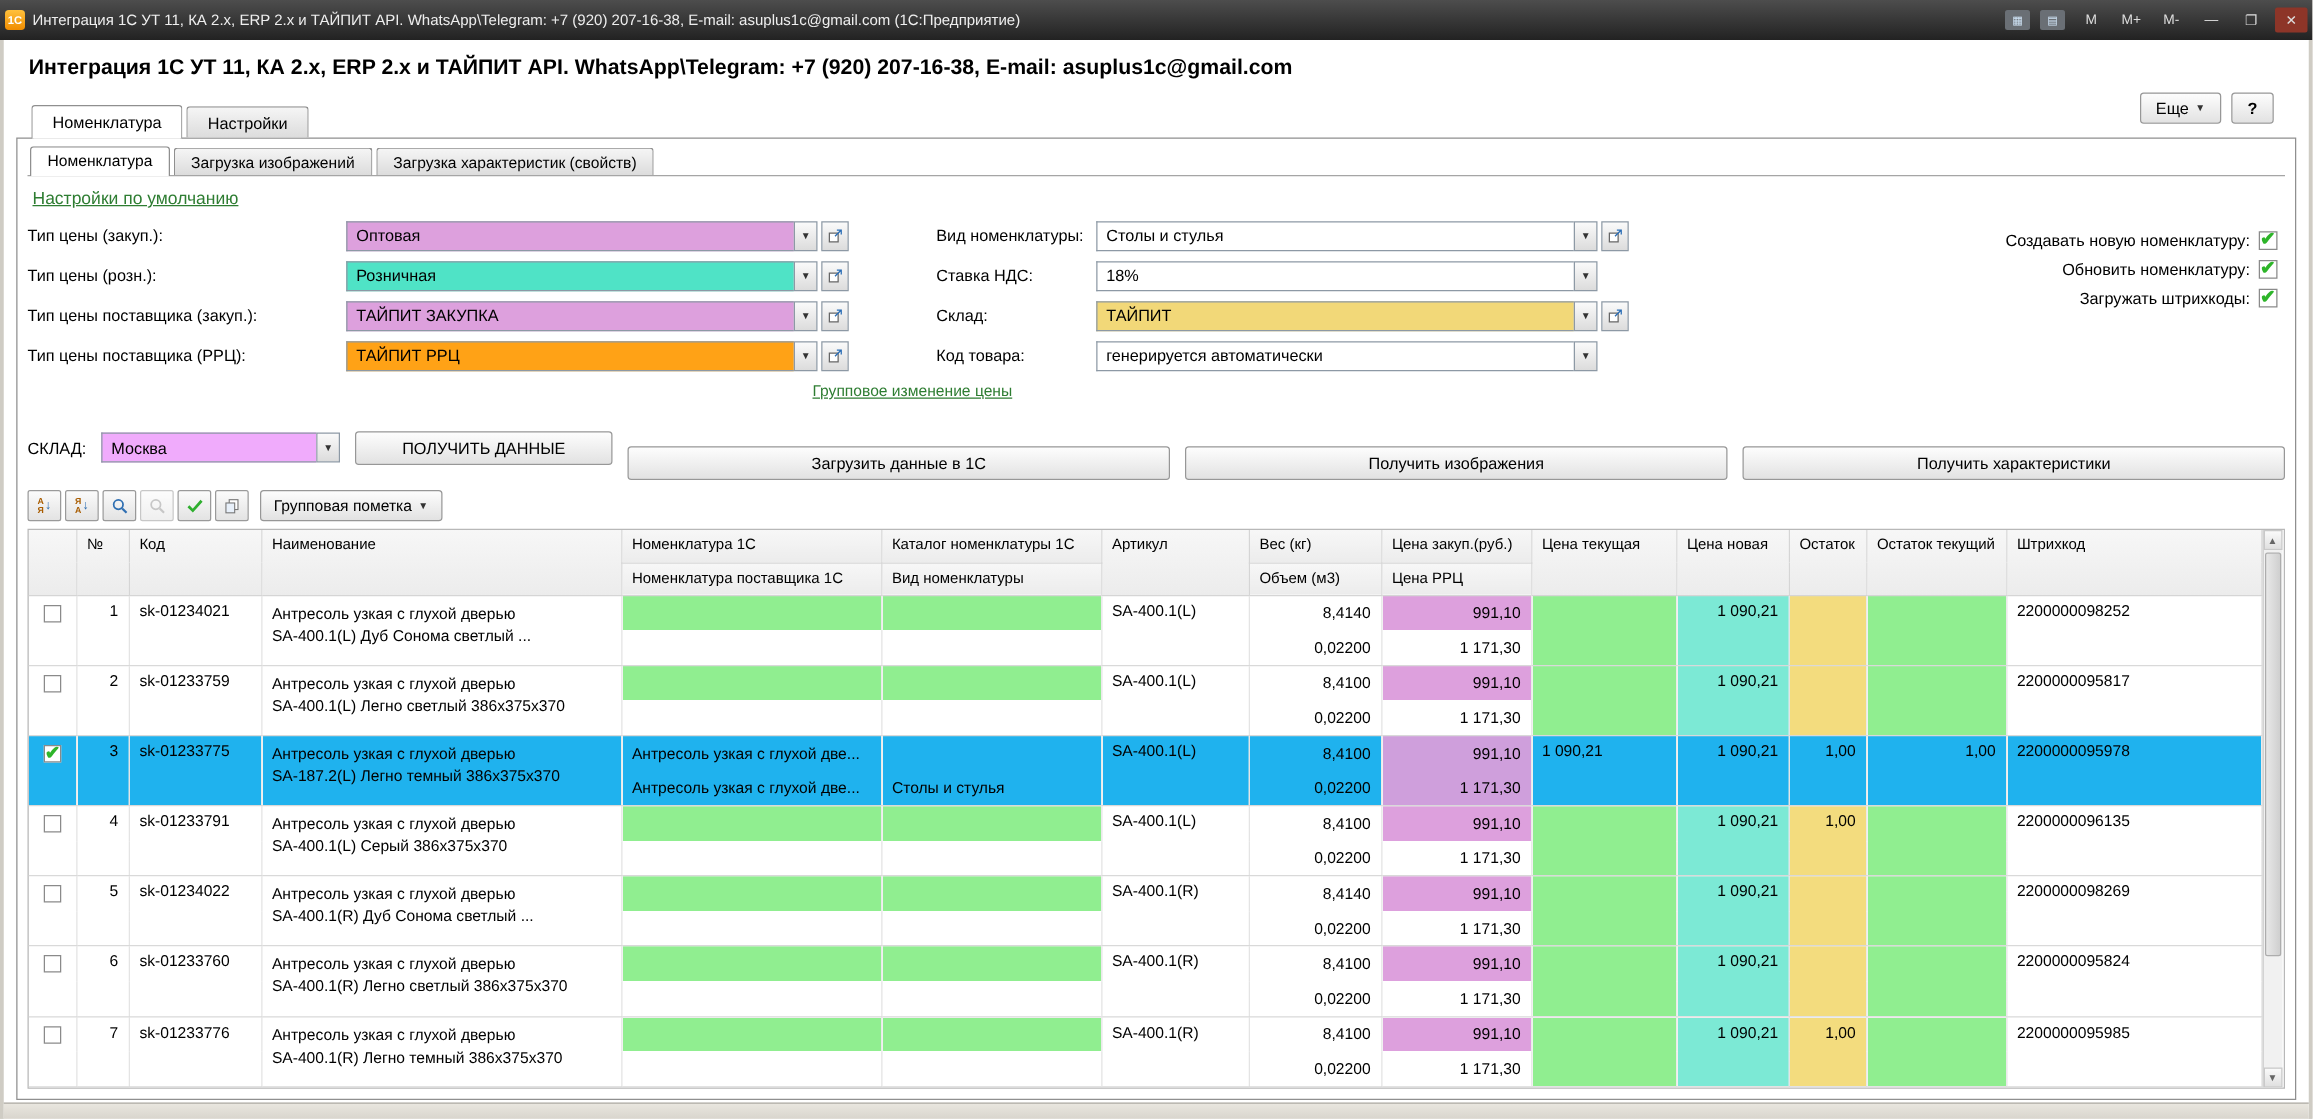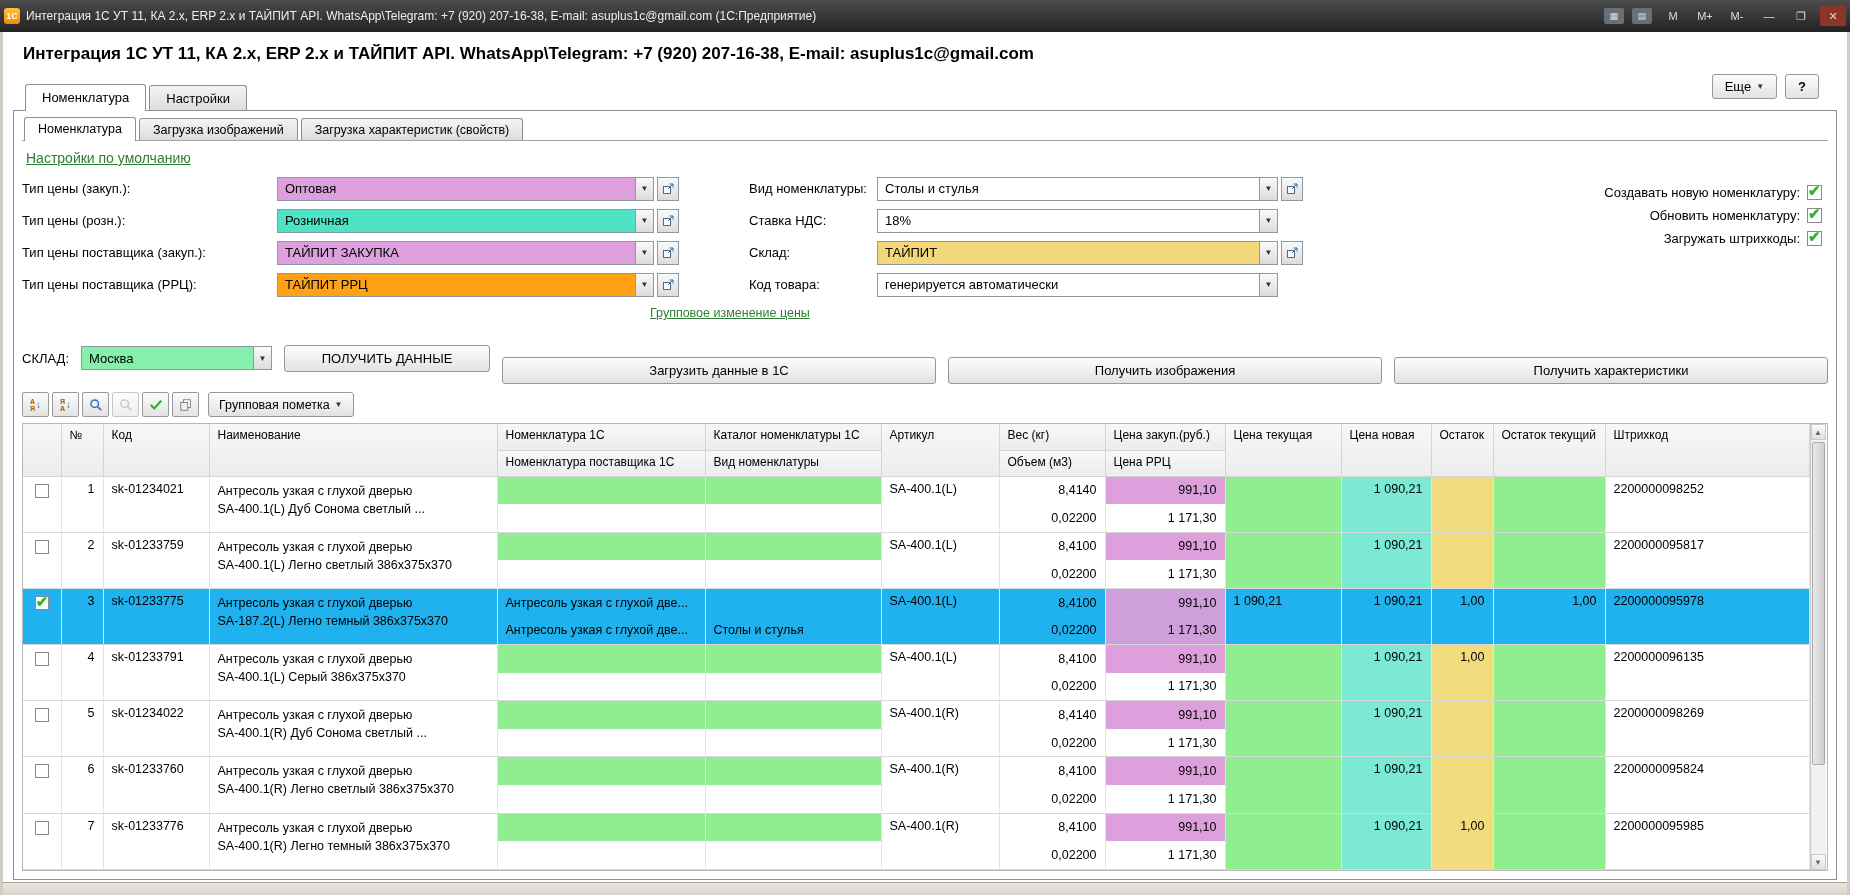--- a/index.html
+++ b/index.html
@@ -49,21 +49,21 @@
   .link { color:var(--link_green); text-decoration:underline; cursor:pointer; }
   .settings-link { display:inline-block; margin:9px 0 10px 4px; font-size:14px; }
   .group-link { display:inline-block; margin:2px 0 8px 628px; font-size:12.5px; }
   
   .form-area { position:relative; display:flex;gap:32px; }
   .field-row { display:flex; align-items:center; margin-bottom:7px; height:25px; }
   .f-label { display:inline-block; font-size:13px; }
   .col-left .f-label { width:255px; }
   .col-mid  .f-label { width:128px; }
   .combo { display:flex; height:24px; }
-  .combo-value { border:1px solid #8d99a5; border-right:none; background:#86efac; padding:2px 7px;
+  .combo-value { border:1px solid #8d99a5; border-right:none; background:#f0abfc; padding:2px 7px;
     display:flex; align-items:center; font-size:13px; overflow:hidden; white-space:nowrap; }
   .col-left .combo-value { width:358px; }
   .col-mid  .combo-value { width:382px; }
   .combo-drop { width:19px; border:1px solid #8d99a5; background:linear-gradient(#fafafa,#dcdcdc);
     display:flex; align-items:center; justify-content:center; }
   .open-btn { width:22px; height:24px; margin-left:3px; border:1px solid #8d99a5;
     background:linear-gradient(#fafafa,#dcdcdc); display:flex; align-items:center; justify-content:center; }
   .col-mid { margin-left:38px; }
   .cb-col { position:absolute; right:6px; top:1px; }
   .cb-row { display:flex; justify-content:flex-end; align-items:flex-end; gap:7px; height:23px; font-size:13px;margin-left:48px; }

